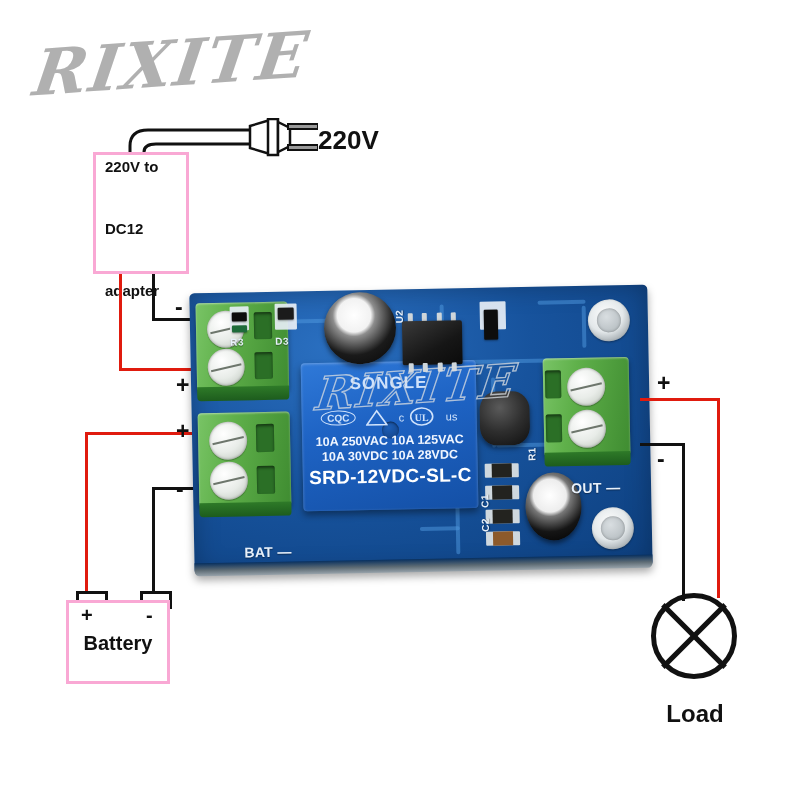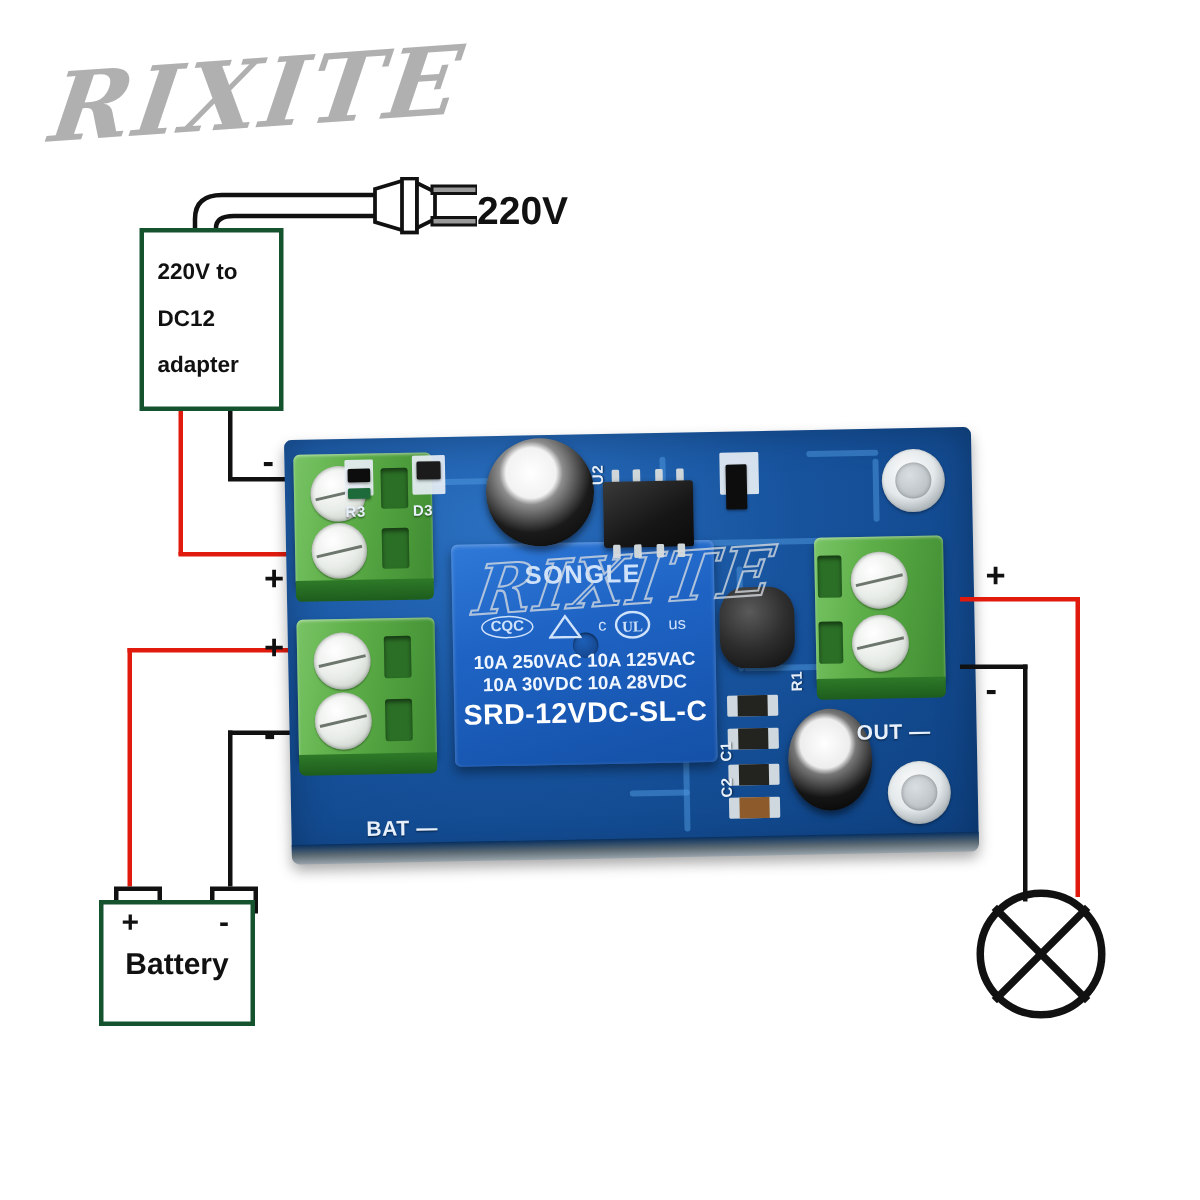--- a/index.html
+++ b/index.html
@@ -44,23 +44,24 @@
   }
 
   
   .wire{background:#111;}
   .wire.red{background:#e01b0e;}
   .wire.h{height:3px;}
   .wire.v{width:3px;}
 
   
   .box{
-    border:3px solid #14532d;
+    border:3px solid #f9a8d4;
     background:#fff;
     box-sizing:border-box;
+    gap:46px;
   }
   .adapter{
     left:93px;top:152px;width:96px;height:122px;
     display:flex;flex-direction:column;
     align-items:flex-start;justify-content:space-evenly;
     padding:4px 0 4px 9px;
   }
   .adapter div{
     font-size:15px;font-weight:bold;color:#111;line-height:1.05;
   }
@@ -437,14 +438,15 @@
   <div class="abs wire red h" style="left:640px;top:398px;width:80px;z-index:20;"></div>
   <div class="abs wire red v" style="left:717px;top:398px;height:200px;z-index:20;"></div>
 
   <div class="abs wire h" style="left:640px;top:443px;width:45px;z-index:20;"></div>
   <div class="abs wire v" style="left:682px;top:443px;height:158px;z-index:20;"></div>
 
   <div class="abs lamp">
     <div class="lamp-x" style="transform:translate(-50%,-50%) rotate(45deg);"></div>
     <div class="lamp-x" style="transform:translate(-50%,-50%) rotate(-45deg);"></div>
   </div>
+  <div class="abs load-label">Load</div>
 
 </div>
 
 </body></html>

